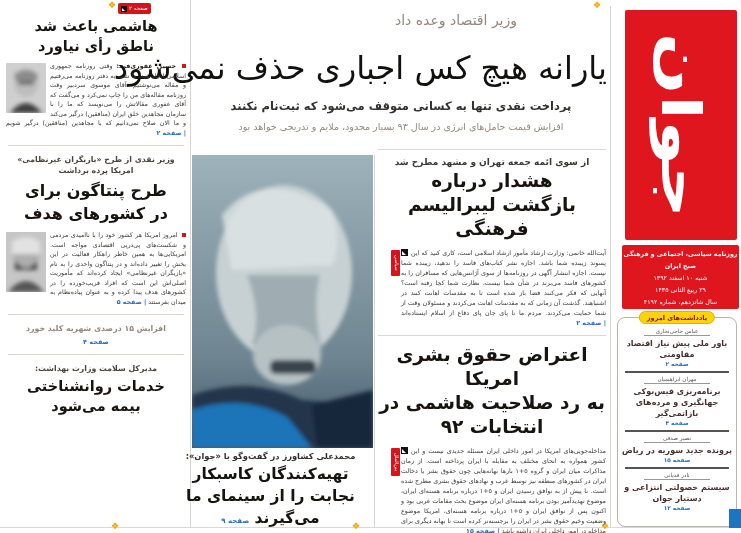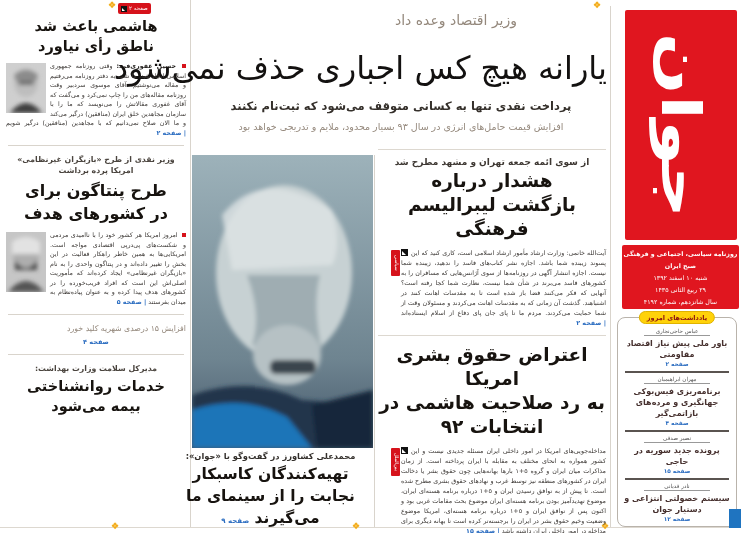--- a/index.html
+++ b/index.html
@@ -55,21 +55,21 @@
   .ps-page{font-size:7px;color:#2a6cc0;font-weight:bold;}
   
   .leftcol{left:6px;top:0;width:180px;}
   .badge-top{position:absolute;left:118px;top:3px;background:#d6121b;border-radius:2px;color:#fff;
              font-size:5.5px;line-height:11px;height:11px;padding:0 3px;display:flex;align-items:center;gap:2px;direction:ltr;}
   .badge-top .corner-icon{float:none;width:6px;height:6px;margin:0;}
   .badge-top .corner-icon::after{border-left-width:3px;border-top-width:3px;}
   .li-headline{font-size:14.5px;font-weight:bold;color:#17130f;text-align:center;line-height:20px;}
   .li-headline.big{font-size:16px;line-height:23px;}
   .li-kicker{font-size:7.8px;font-weight:bold;color:#4a443e;text-align:center;line-height:11px;}
-  .li-kicker.gray{color:#93877b;font-weight:normal;text-align:right;}
+  .li-kicker.gray{color:#93877b;font-weight:bold;}
   .li-body{font-size:6.3px;line-height:9.5px;text-align:justify;color:#3c3835;margin-top:5px;}
   .li-lead{font-weight:bold;color:#1c1916;}
   .bullet{display:inline-block;width:4px;height:4px;background:#d6121b;margin-left:2px;}
   .thumb{float:left;margin:2px 4px 1px 0;background:#bbb;}
   .ldiv{height:1px;background:#d9d4cc;margin:8px 2px;}
   .li-page{display:block;text-align:center;font-size:6.5px;color:#2a6cc0;font-weight:bold;margin-top:4px;}
 </style>
 </head>
 <body>
 
@@ -108,21 +108,21 @@
     </div>
     <div class="note-sep"></div>
     <div class="note-item">
       <div class="note-author">مهران ابراهیمیان</div>
       <div class="note-title">برنامه‌ریزی فیس‌بوکی جهانگیری و مرده‌های بازاتمی‌گیر</div>
       <div class="note-page">صفحه ۴</div>
     </div>
     <div class="note-sep"></div>
     <div class="note-item">
       <div class="note-author">نصیر صدقی</div>
-      <div class="note-title">پرونده جدید سوریه در حاجی</div>
+      <div class="note-title">پرونده جدید سوریه در ریاض</div>
       <div class="note-page">صفحه ۱۵</div>
     </div>
     <div class="note-sep"></div>
     <div class="note-item">
       <div class="note-author">نادر قدیانی</div>
       <div class="note-title">سیستم خصولتی انتزاعی و دستیار جوان</div>
       <div class="note-page">صفحه ۱۲</div>
     </div>
   </div>
   <div class="abs bluecorner"></div>

